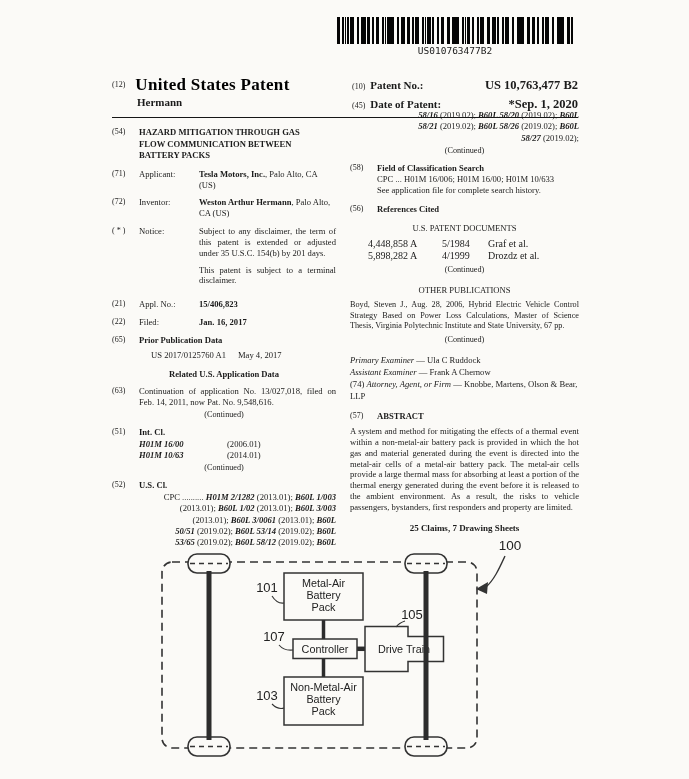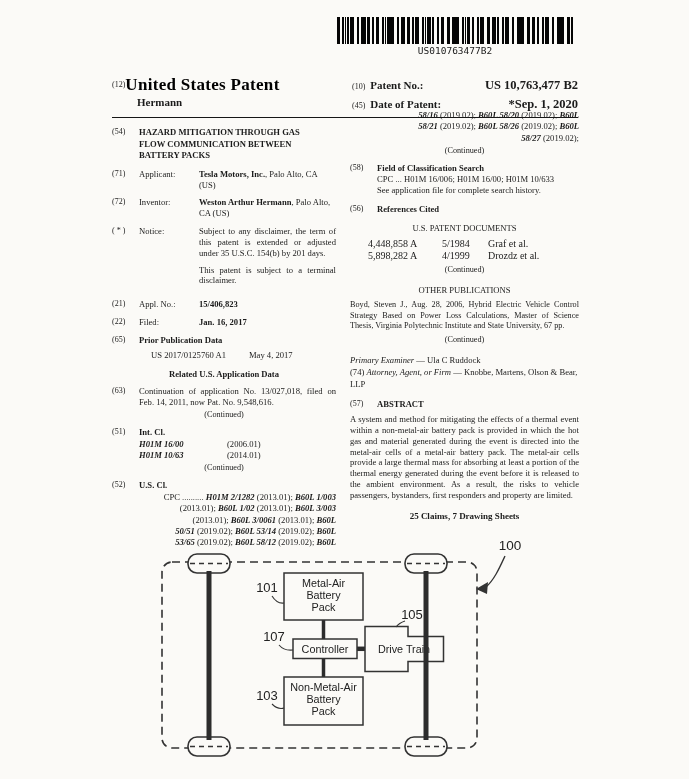--- a/index.html
+++ b/index.html
@@ -16,21 +16,21 @@
     background:
       repeating-linear-gradient(90deg,#050505 0 2px,transparent 2px 5px),
       repeating-linear-gradient(90deg,#050505 0 1px,transparent 1px 8px),
       repeating-linear-gradient(90deg,#050505 0 3px,transparent 3px 13px);
   }
   .barcode-text{
     position:absolute;left:337px;top:45px;width:236px;text-align:center;
     font-family:"DejaVu Sans Mono", monospace;font-size:9.5px;color:#222;
   }
   .hdr-left{position:absolute;left:112px;top:74px;}
-  .hdr-title-row{display:flex;align-items:flex-start;gap:0;}
+  .hdr-title-row{display:flex;align-items:flex-start;gap:10px;}
   .fnum{font-size:8px;color:#222;white-space:nowrap;}
   .hdr-title-row .fnum{margin-top:6px;}
   .hdr-title{font-size:17px;font-weight:700;letter-spacing:.3px;color:#000;}
   .hdr-surname{margin-left:25px;margin-top:1px;font-size:11px;font-weight:700;}
   .hdr-right{position:absolute;left:352px;top:78px;width:226px;}
   .hdr-row{display:flex;align-items:baseline;gap:5px;margin-bottom:3px;}
   .hdr-lbl{font-size:11px;font-weight:700;}
   .hdr-val{margin-left:auto;font-size:12.5px;font-weight:700;white-space:nowrap;}
   .hdr-rule{position:absolute;left:112px;top:117px;width:466px;border-top:1.6px solid #161616;}
   
@@ -39,21 +39,21 @@
   .frow{display:grid;grid-template-columns:27px 1fr;margin-bottom:7px;}
   .fbody{min-width:0;}
   .bold{font-weight:700;}
   .ital{font-style:italic;}
   .bi{font-weight:700;font-style:italic;}
   .just{text-align:justify;}
   .title-54{font-weight:700;width:180px;line-height:1.35;}
   .lv{display:grid;grid-template-columns:60px 1fr;}
   .lv-value p{margin:0 0 6px 0;}
   .center-head{text-align:left;font-weight:700;}
-  .pub-row{margin-left:27px;display:flex;gap:23px;padding-left:12px;margin-bottom:8px;}
+  .pub-row{margin-left:27px;display:flex;gap:12px;padding-left:12px;margin-bottom:8px;}
   .rel-head{text-align:center;font-weight:700;margin:2px 0 7px 0;}
   .continued{text-align:center;font-size:8.2px;margin:2px 0 7px 0;}
   .intcl-rows{margin-left:27px;}
   .intcl-row{display:grid;grid-template-columns:88px 1fr;}
   .cpc-lines{margin-left:27px;margin-top:1px;}
   .cpc-line{text-align:right;line-height:1.32;white-space:nowrap;}
   .sg-n{font-weight:400;font-style:normal;}
   .sg-bi{font-weight:700;font-style:italic;}
   .cpc-cont{padding-left:18px;margin-bottom:0;}
   .pat-rows{padding-left:18px;font-size:10px;margin-top:2px;}
@@ -234,20 +234,21 @@
       </div>
     </div>
     <div class="continued">(Continued)</div>
 
     <div class="docs-head" style="margin-top:10px;">OTHER PUBLICATIONS</div>
     <div class="small-just">Boyd, Steven J., Aug. 28, 2006, Hybrid Electric Vehicle Control Strategy Based on Power Loss Calculations, Master of Science Thesis, Virginia Polytechnic Institute and State University, 67 pp.</div>
     <div class="continued" style="margin-top:3px;">(Continued)</div>
 
     <div class="exam-block">
       <div class="exam-line"><span class="ital">Primary Examiner</span> <span>— Ula C Ruddock</span></div>
+      <div class="exam-line"><span class="ital">Assistant Examiner</span> <span>— Frank A Chernow</span></div>
       <div class="exam-line"><span>(74)</span> <span class="ital">Attorney, Agent, or Firm</span> <span>— Knobbe, Martens, Olson &amp; Bear, LLP</span></div>
     </div>
 
     <div class="abs-head">
       <span class="fnum">(57)</span>
       <div class="center-head">ABSTRACT</div>
     </div>
     <div class="just">A system and method for mitigating the effects of a thermal event within a non-metal-air battery pack is provided in which the hot gas and material generated during the event is directed into the metal-air cells of a metal-air battery pack. The metal-air cells provide a large thermal mass for absorbing at least a portion of the thermal energy generated during the event before it is released to the ambient environment. As a result, the risks to vehicle passengers, bystanders, first responders and property are limited.</div>
 
     <div class="claims">25 Claims, 7 Drawing Sheets</div>

